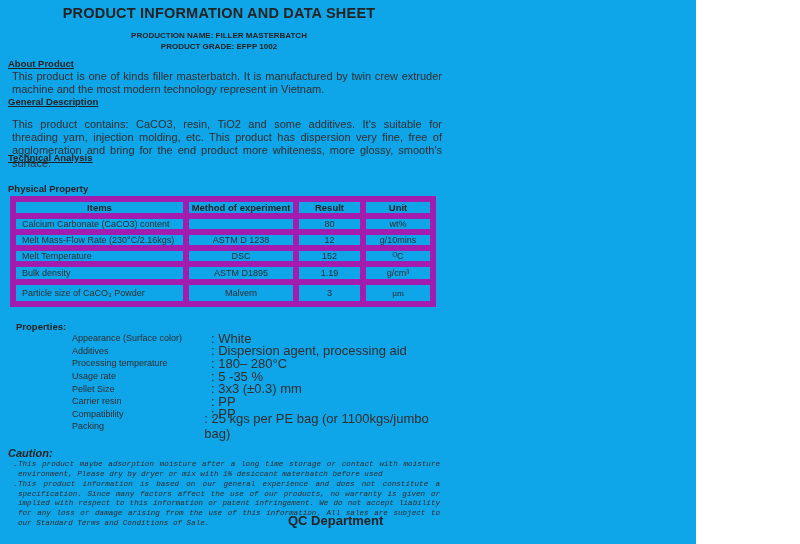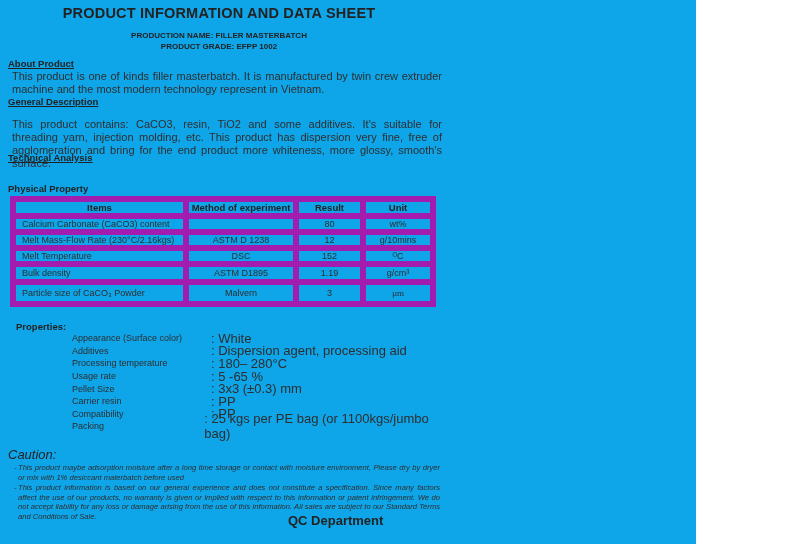--- a/index.html
+++ b/index.html
@@ -33,25 +33,25 @@
   .unit-serif { font-family:"Liberation Serif","DejaVu Serif",serif; font-size:9.5px; }
 
   .props { position:absolute; left:8px; top:321px; width:430px;margin-left:8px; }
   .props-h { font-size:9.5px; font-weight:bold; color:#222; }
   .prop-row { display:flex; height:12.6px; align-items:center; }
   .prop-row:first-of-type { margin-top:2px; }
   .prop-label { margin-left:56px; width:139px; font-size:9px; color:#2e2e2e; }
   .prop-value { font-size:13px; color:#2e2e2e; }
 
   .caution { position:absolute; left:8px; top:447px; width:432px; }
-  .caution-h { font-size:13px; font-weight:normal; font-style:italic; color:#222; }
+  .caution-h { font-size:11px; font-weight:bold; font-style:italic; color:#222; }
   .caution-item { display:flex; font-size:7.6px; font-style:italic; line-height:9.6px;
                   color:#2e2e2e; margin-top:1px; }
   .caution-dash { width:10px; padding-left:6px; flex:none; }
-  .caution-text { flex:1; text-align:justify; }
+  .caution-text { flex:1; text-align:justify;font-family:Liberation Mono, monospace; }
 
   .footer { position:absolute; left:288px; top:513px; font-size:13px; font-weight:bold; color:#222; }
 </style>
 </head>
 <body>
 
 <div class="page">
 
   <div class="title-block">
     <div class="doc-title">PRODUCT INFORMATION AND DATA SHEET</div>
@@ -127,21 +127,21 @@
     <div class="prop-row">
       <span class="prop-label">Additives</span>
       <span class="prop-value">: Dispersion agent, processing aid</span>
     </div>
     <div class="prop-row">
       <span class="prop-label">Processing temperature</span>
       <span class="prop-value">: 180– 280°C</span>
     </div>
     <div class="prop-row">
       <span class="prop-label">Usage rate</span>
-      <span class="prop-value">: 5 -65 %</span>
+      <span class="prop-value">: 5 -35 %</span>
     </div>
     <div class="prop-row">
       <span class="prop-label">Pellet Size</span>
       <span class="prop-value">: 3x3 (±0.3) mm</span>
     </div>
     <div class="prop-row">
       <span class="prop-label">Carrier resin</span>
       <span class="prop-value">: PP</span>
     </div>
     <div class="prop-row">

